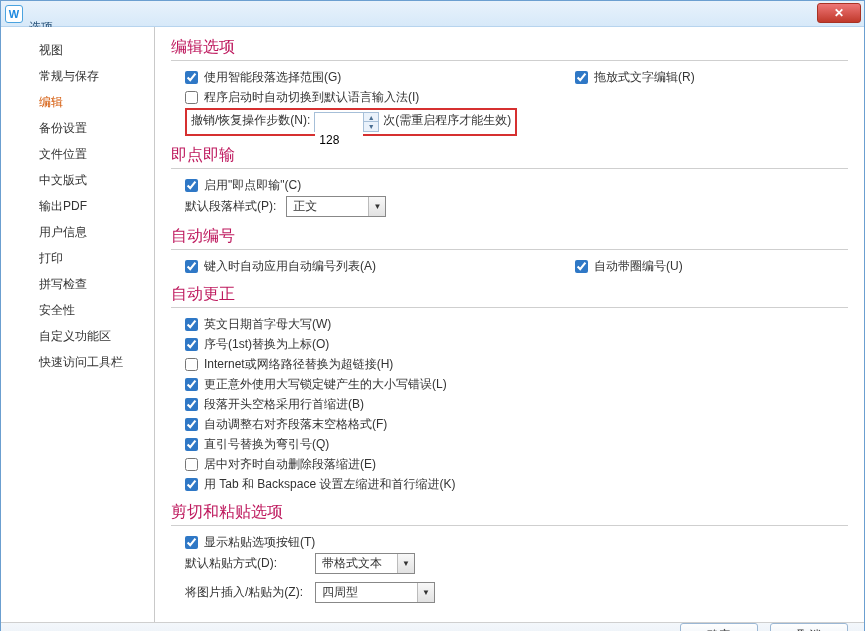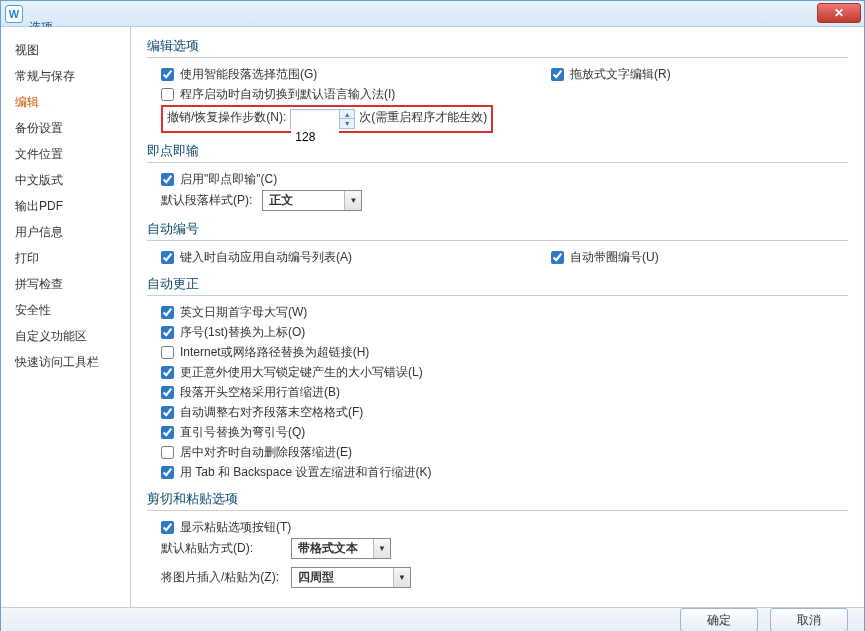--- a/index.html
+++ b/index.html
@@ -22,35 +22,35 @@
 .titlebar .app-icon { width:18px; height:18px; margin-right:6px; border:1px solid #4aa3df; border-radius:3px; background:#fff; display:flex; align-items:center; justify-content:center; color:#1f8ae0; font-weight:bold; font-size:11px; }
 .titlebar .title { color:#2c567c;margin-top:28px; }
 .close-btn {
   position:absolute; right:3px; top:2px;
   width:44px; height:20px;
   background: linear-gradient(#e77, #c0392b);
   border:1px solid #a83224; border-radius:3px;
   color:#fff; display:flex; align-items:center; justify-content:center;
   font-size:12px; font-weight:bold; cursor:pointer;
 }
-.body { flex:1; display:flex; position:relative; background:#fff; }
+.body { flex:1; display:flex; position:relative; background:#fff;padding-left:24px; }
 .sidebar {
   width:130px;
   border-right:1px solid #c9c9c9;
   padding:10px 0;
 }
 .sidebar .item {
   padding:4px 14px;
   color:#333; cursor:pointer;
   line-height:18px;
 }
 .sidebar .item.active { color:#d35400; }
 .content { flex:1; padding:10px 16px 10px 16px; overflow:auto; color:#333; }
 fieldset.group { border:none; margin-bottom:8px; }
-.group-title { font-size:13px; color:#0c4a6e; margin-bottom:2px; }
+.group-title { font-size:16px; color:#be185d; margin-bottom:2px; }
 .group-line { border-top:1px solid #cfcfcf; margin-bottom:6px; }
 .row { display:flex; align-items:center; padding:1px 0 1px 14px; min-height:20px; }
 .row label { display:flex; align-items:center; cursor:pointer; }
 .row input[type=checkbox] { width:13px; height:13px; margin-right:6px; accent-color:#2f78c6; }
 .two-col { display:flex; }
 .two-col .colA { width:390px; }
 .two-col .colB { flex:1; }
 .highlight { border:2px solid #d63030; padding:2px 4px; display:inline-flex; align-items:flex-start; }
 .spin {
   display:inline-flex; align-items:center;
@@ -60,21 +60,21 @@
 .spin input { border:none; width:48px; padding:0 4px; font-size:12px; height:18px; outline:none; font-family:inherit;margin-top:36px; }
 .spin .btns { display:flex; flex-direction:column; border-left:1px solid #a6bfd8; }
 .spin .btns span { width:14px; height:9px; font-size:7px; line-height:9px; text-align:center; background:#eaf2fb; color:#4b6e92; cursor:pointer; }
 .spin .btns span:first-child { border-bottom:1px solid #a6bfd8; }
 .drop {
   display:inline-flex; align-items:center;
   border:1px solid #888; height:21px; background:#fff;
   padding-left:6px; min-width:92px; margin-left:10px;
   position:relative; cursor:pointer;
 }
-.drop .label { flex:1;font-weight:bold; }
+.drop .label { flex:1; }
 .drop .arrow {
   width:17px; height:19px; border-left:1px solid #bbb;
   background:linear-gradient(#f8f8f8,#e2e2e2);
   display:flex; align-items:center; justify-content:center; font-size:8px; color:#333;
 }
 .label-fixed { display:inline-block; }
 .footer {
   height:40px; border-top:1px solid #cfcfcf;
   background: linear-gradient(#f3f7fb,#e7eef6);
   display:flex; align-items:center; justify-content:flex-end;

